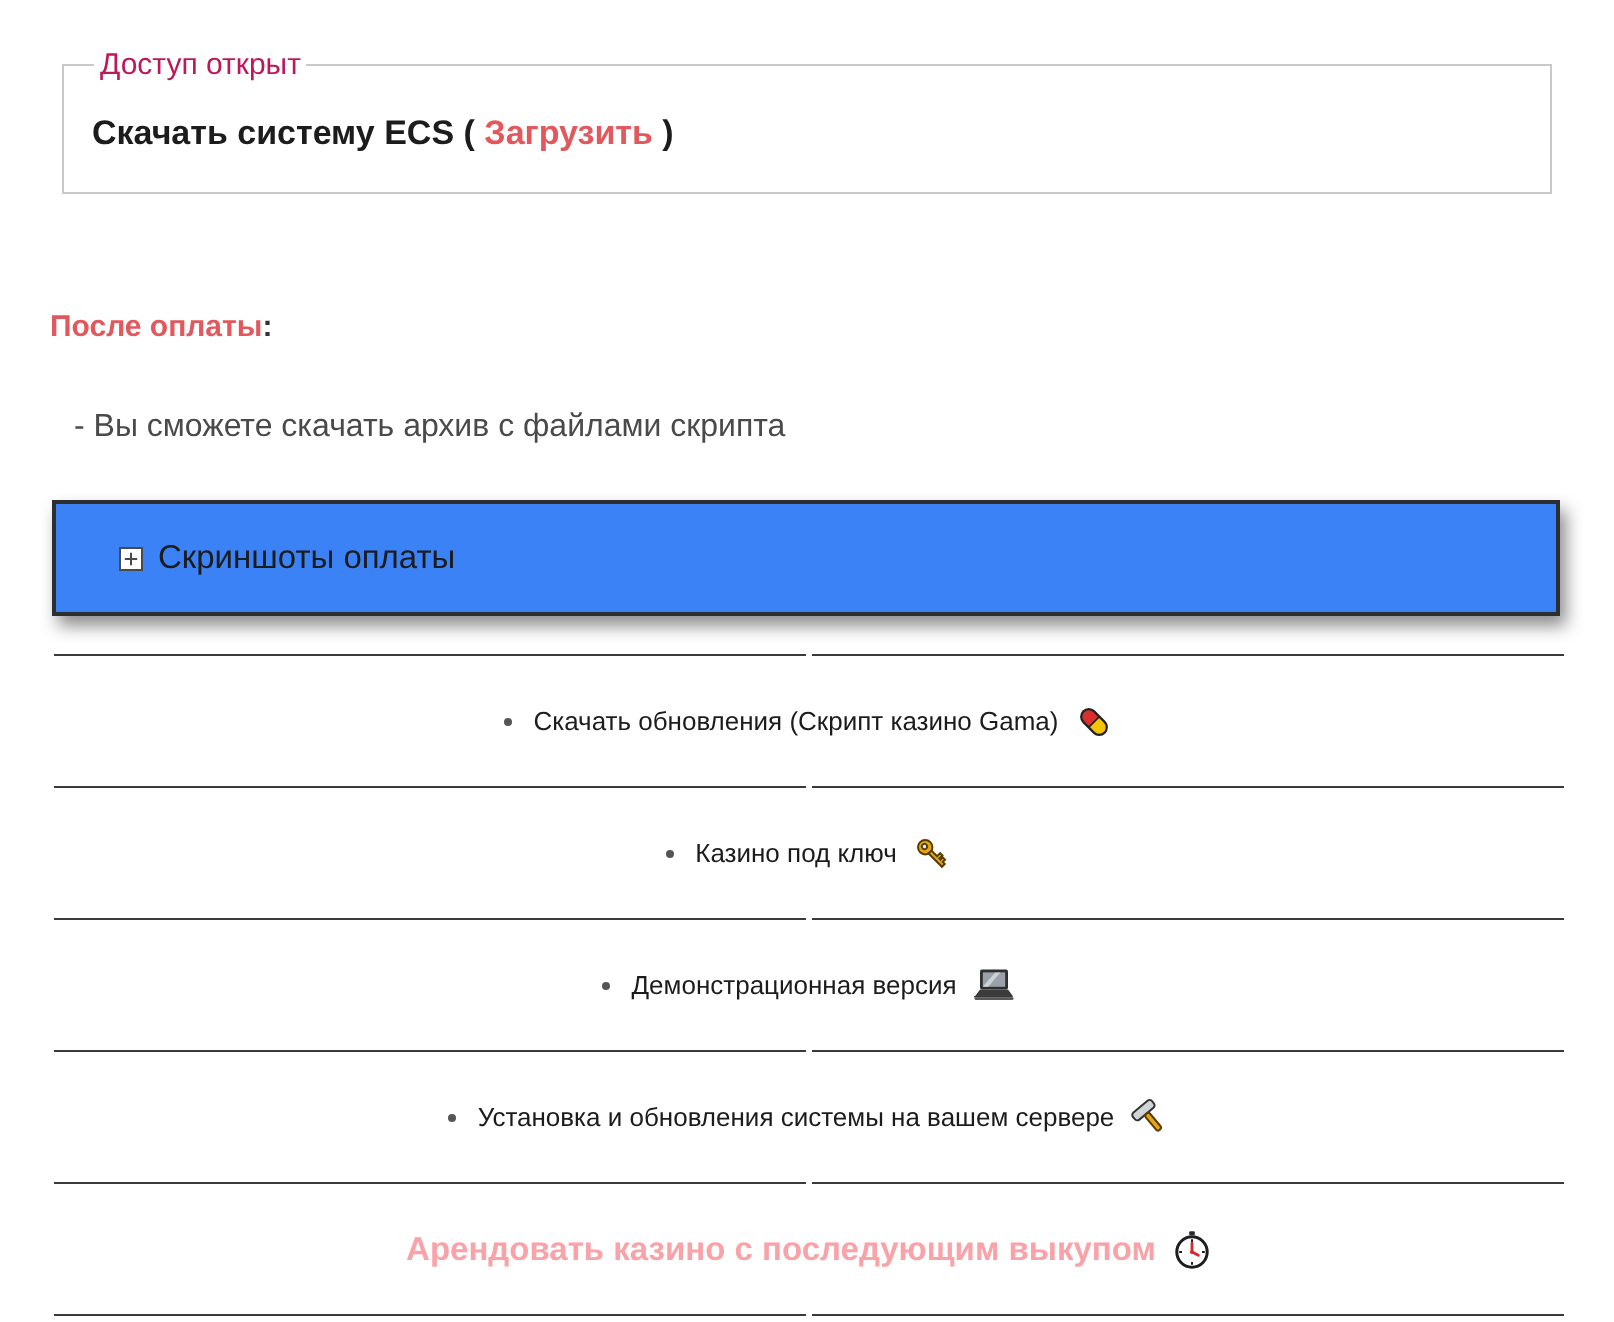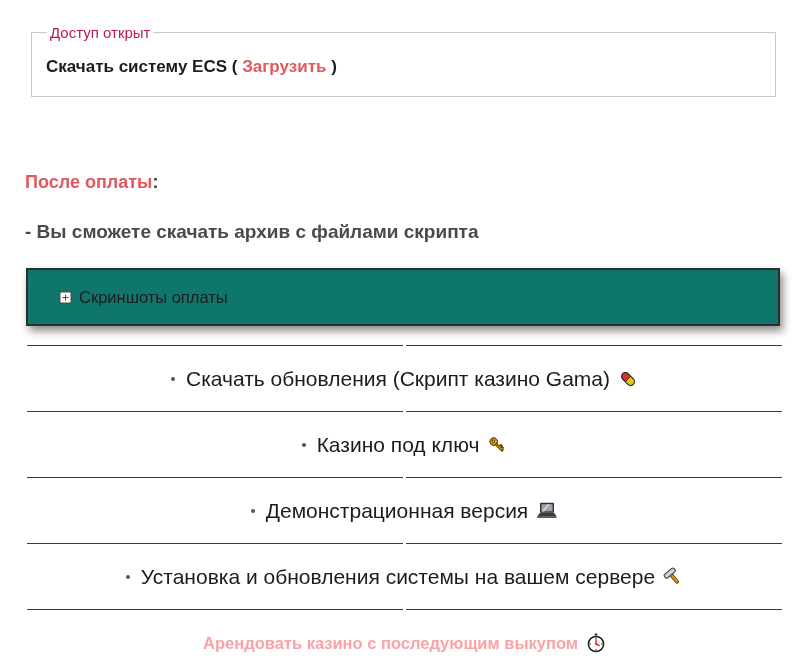--- a/index.html
+++ b/index.html
@@ -31,42 +31,42 @@
     font-weight: bold;
   }
   .access-line .lnk {
     color: var(--accent-red, #e2585c);
     text-decoration: none;
     cursor: pointer;
   }
 
   
   .after-heading {
-    margin: 76px 0 0 25px;
-    font-size: 18px;
+    margin: 58px 0 0 25px;
+    font-size: 15px;
     font-weight: bold;
     line-height: 18px;
   }
   .after-heading .red { color: var(--accent-red, #e2585c); }
   .after-heading .colon { color: #333333; }
 
   .after-note {
-    margin: 33px 0 0 25px;
-    font-size: 19px;
-    font-weight: bold;
+    margin: 33px 0 0 37px;
+    font-size: 16px;
+    font-weight: normal;
     color: var(--note-gray, #4a4a4a);
     line-height: 16px;
   }
 
   
   .shots-box {
     margin: 28px 0 0 26px;
     width: 754px;
     height: 58px;
-    background: #0f766e;
+    background: #3b82f6;
     border: 2px solid var(--box-border, #2e2e2e);
     box-shadow: 3px 5px 8px rgba(0,0,0,0.45);
     display: flex;
     align-items: center;
     gap: 7px;
     padding-left: 31px;
     font-size: 16.5px;
     cursor: pointer;
   }
   .shots-box svg { flex: 0 0 auto; display: block; }
@@ -81,21 +81,21 @@
       transparent 376px,
       transparent 379px,
       var(--divider, #3a3a3a) 379px,
       var(--divider, #3a3a3a) 100%);
   }
   .row {
     height: 65px;
     display: flex;
     align-items: center;
     justify-content: center;
-    font-size: 21px;
+    font-size: 13px;
     cursor: pointer;
   }
   .row .bullet {
     width: 4px; height: 4px; border-radius: 50%;
     background: #555555;
     margin-right: 11px;
   }
   .row .label { line-height: 20px; }
   .row .emoji { margin-left: 8px; display: block; }
   .row.pink {

